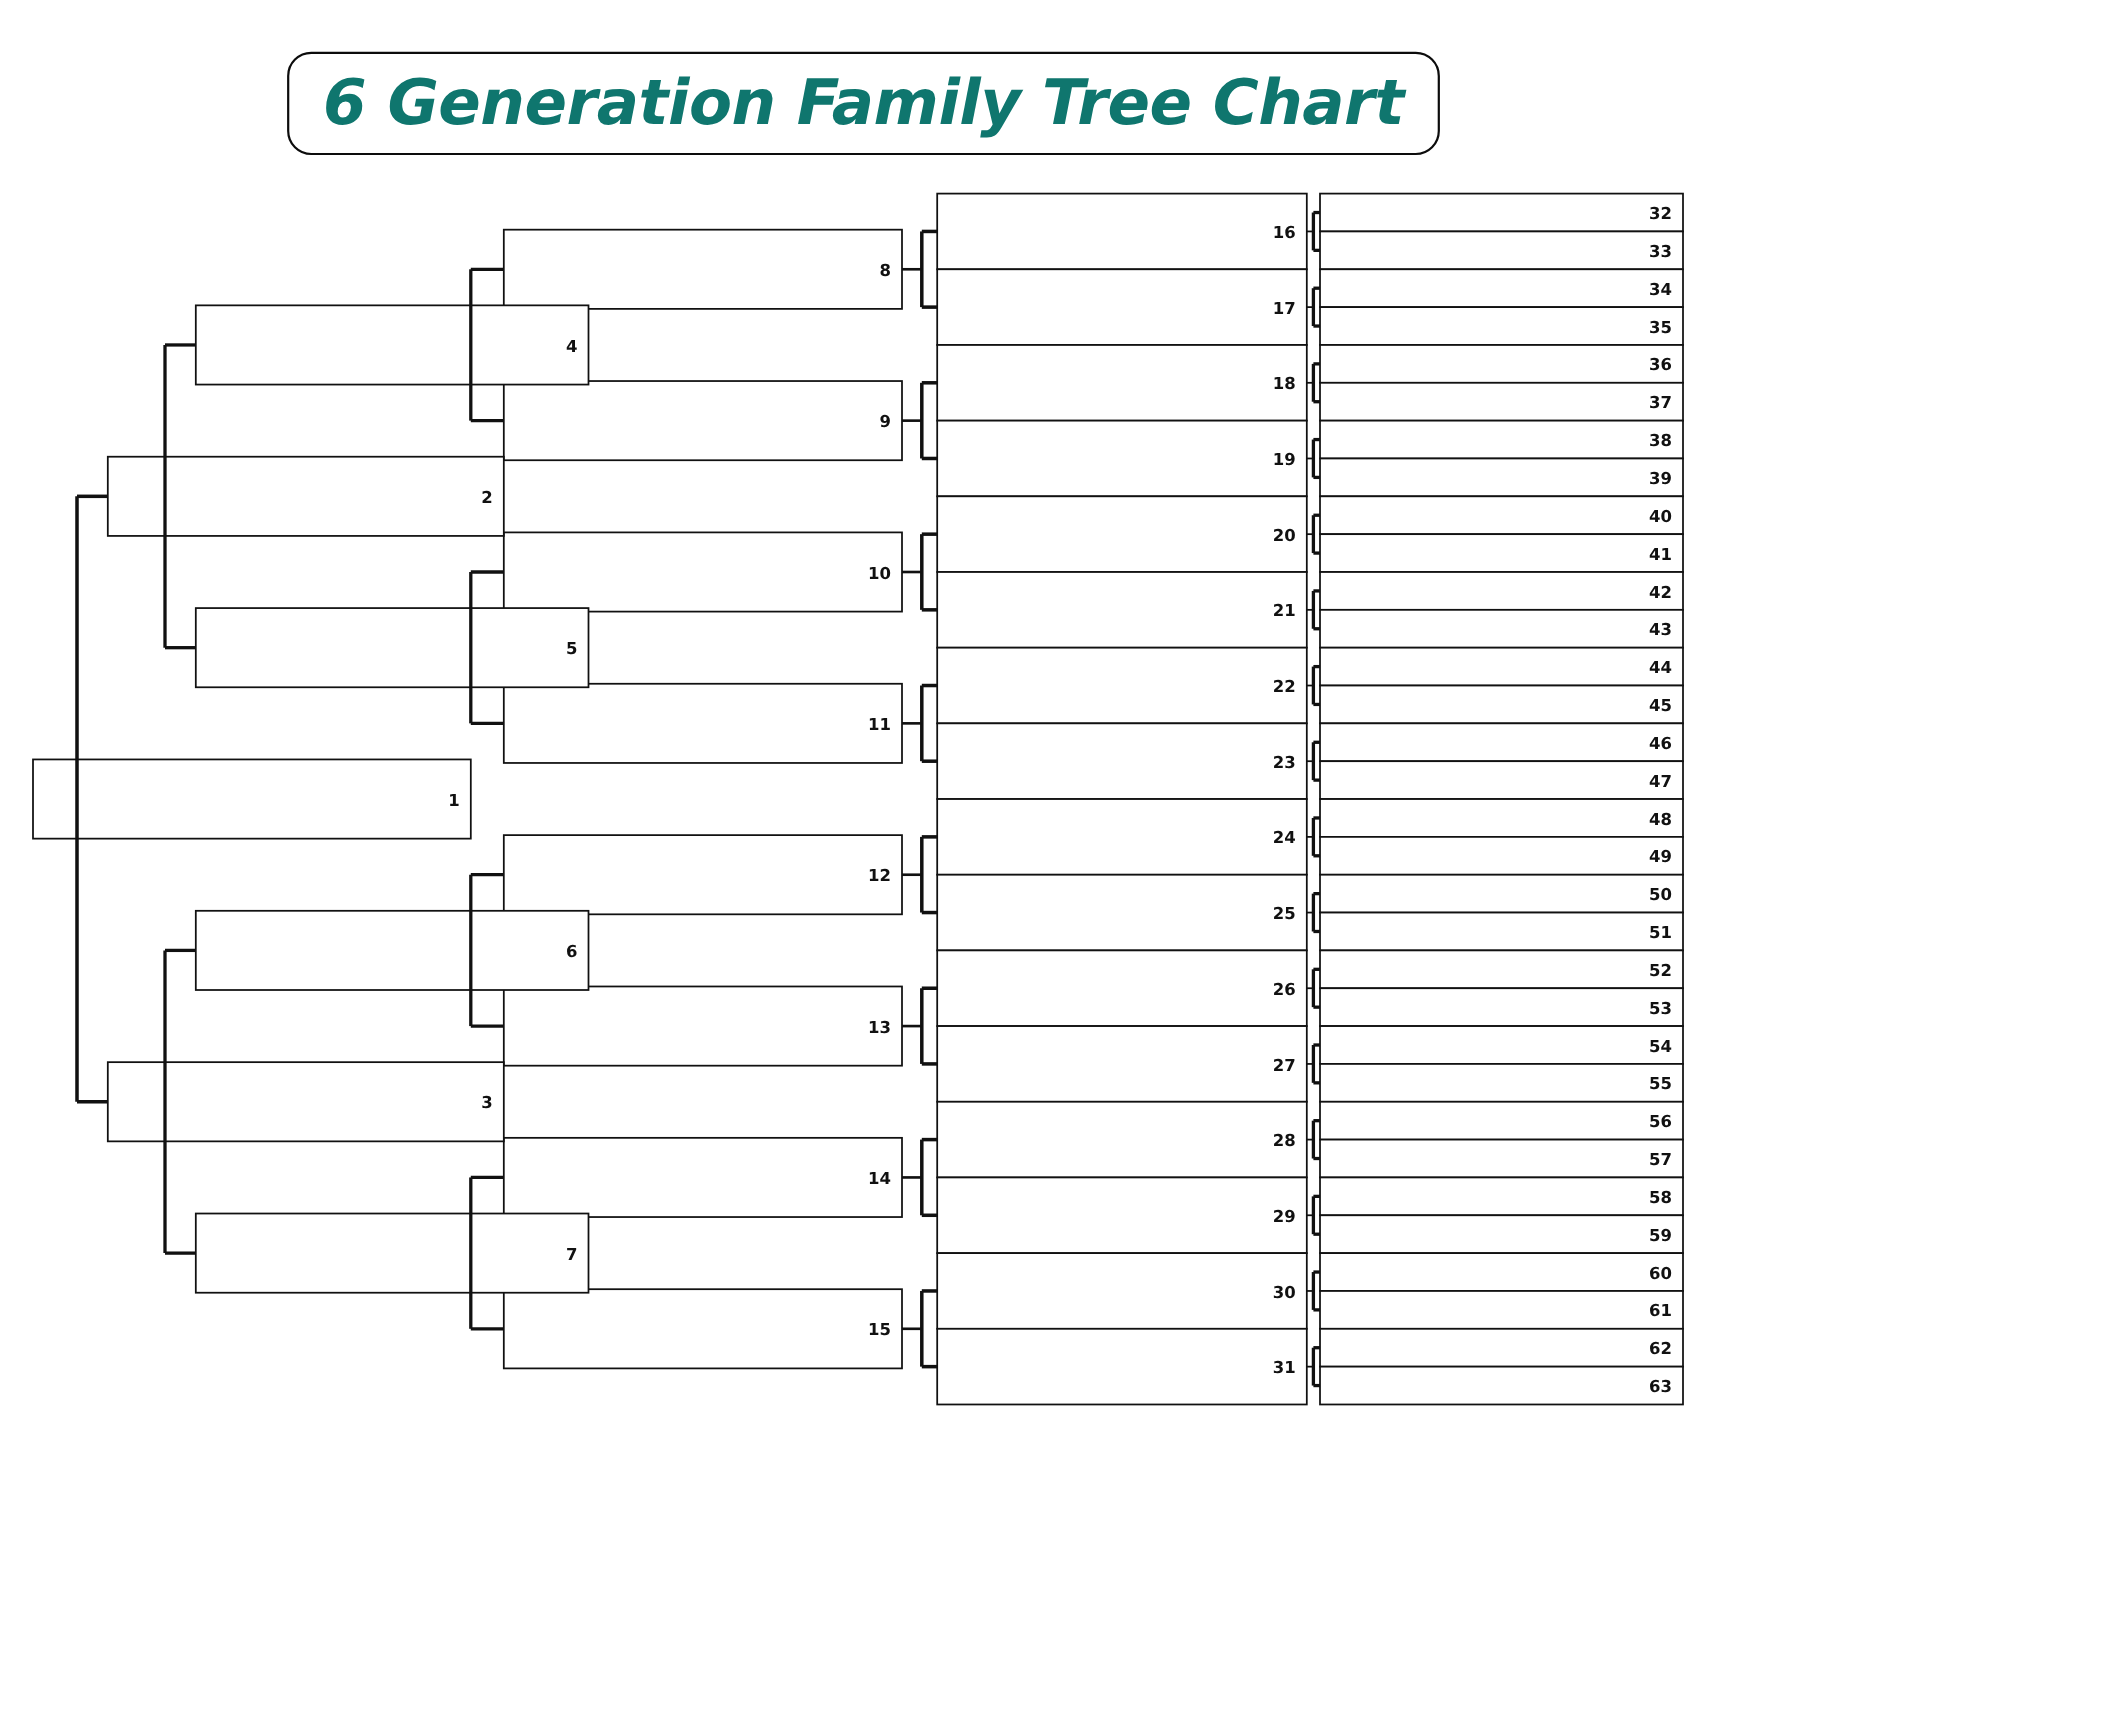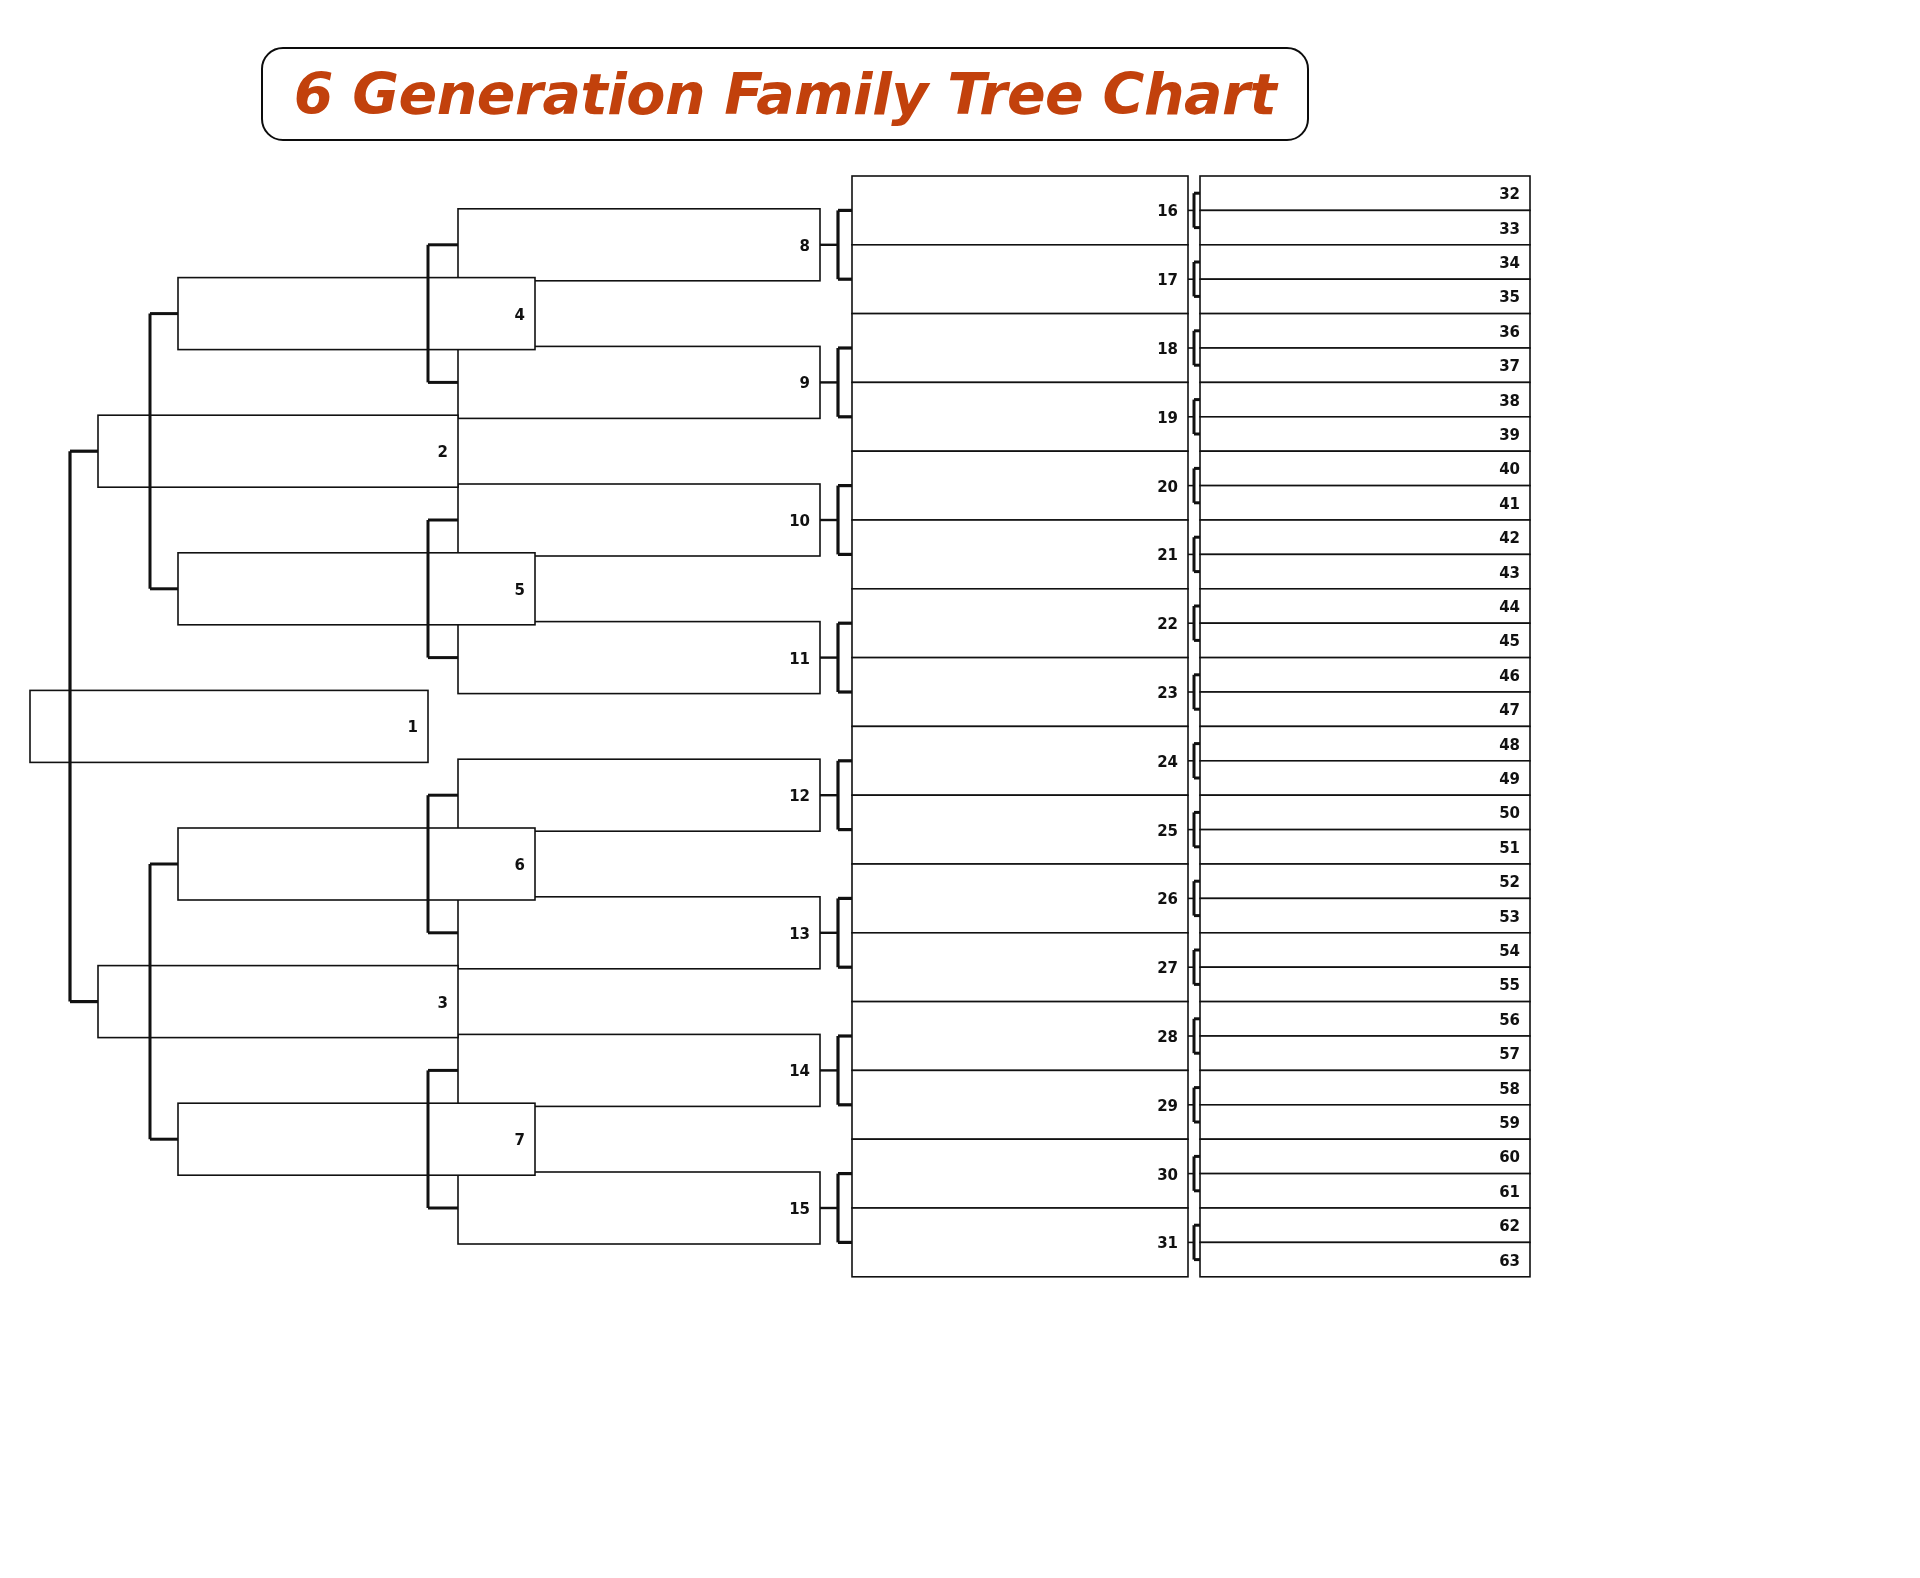--- a/index.html
+++ b/index.html
@@ -6,21 +6,21 @@
   body{width:1920px;height:1578px;font-family:"DejaVu Sans",sans-serif;overflow:hidden;}
   #root{position:relative;width:1920px;height:1578px;background:#fff;}
   svg{display:block;}
   .title-box{
     position:absolute;left:261px;top:47px;width:1048px;height:94px;
     border:2.5px solid #0c0c0c;border-radius:22px;background:#fff;
     display:flex;align-items:center;justify-content:center;box-sizing:border-box;
   }
   .title-text{
     font-family:"DejaVu Sans",sans-serif;
-    font-size:57px;font-weight:bold;font-style:italic;color:#c2410c;
+    font-size:57px;font-weight:bold;font-style:italic;color:#0f766e;
     letter-spacing:-0.5px;white-space:nowrap;line-height:1;
   }
 </style>
 </head>
 <body>
 
 <div id="root">
 
   <div class="title-box">
     <span class="title-text">6 Generation Family Tree Chart</span>

